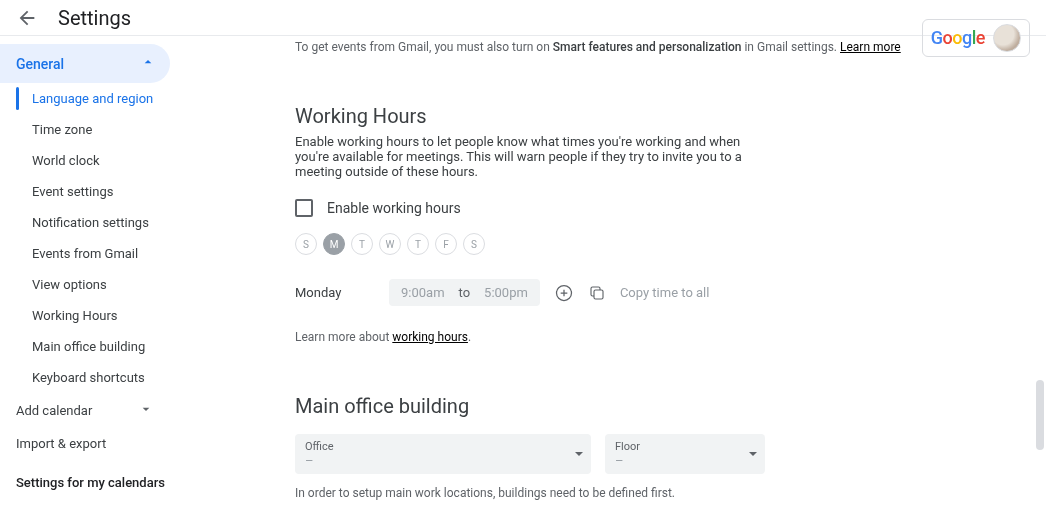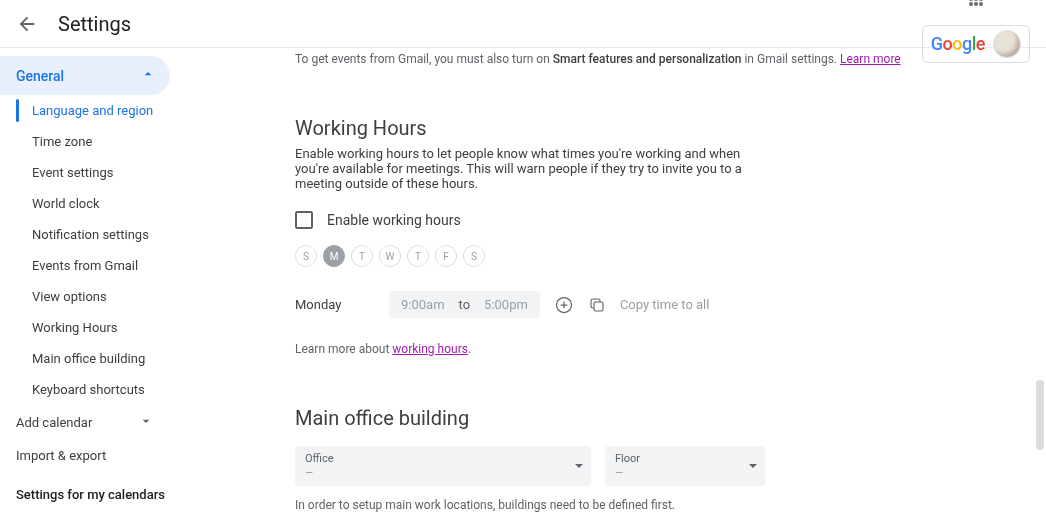--- a/index.html
+++ b/index.html
@@ -10,21 +10,21 @@
     background: #fff;
     width: 1046px;
     height: 517px;
     overflow: hidden;
     position: relative;
   }
   .header {
     display: flex;
     align-items: center;
     justify-content: space-between;
-    height: 48px;
+    height: 36px;
     padding: 0 16px;
     border-bottom: 1px solid #e8eaed;
   }
   .header-left { display: flex; align-items: center; gap: 20px; }
   .back-arrow { color: #5f6368; cursor: pointer; display: flex; align-items: center; }
   .header-title { font-size: 20px; color: #202124; font-weight: 400; }
   .header-right { display: flex; align-items: center; gap: 12px; flex-direction: column; }
   .apps-grid { color: #5f6368; cursor: pointer; display: flex; align-items: center; padding: 4px; }
   .google-box {
     display: flex; align-items: center; gap: 8px;
@@ -106,21 +106,21 @@
   }
 
   .main {
     flex: 1;
     overflow-y: auto;
     padding: 4px 40px 20px 40px;
     position: relative;
   }
   .hint-line { font-size: 12px; color: #5f6368; margin: 0 0 6px; }
   .hint-line .bold { color: #3c4043; font-weight: 500; }
-  .link { color: #a21caf; text-decoration: underline; cursor: pointer; text-align: center; }
+  .link { color: #000000; text-decoration: underline; cursor: pointer; text-align: center; }
   .section-title {
     font-size: 20px; color: #3c4043; font-weight: 400; margin-top: 50px;
   }
   .section-desc {
     font-size: 13px; color: #3c4043; margin-top: 6px; max-width: 450px;
   }
   .checkbox-row {
     display: flex; align-items: center; gap: 14px; margin-top: 20px;
   }
   .cb {
@@ -213,24 +213,24 @@
           </svg>
       </span>
     </div>
     <div class="nav-item active">
         <span>Language and region</span>
       </div>
     <div class="nav-item">
         <span>Time zone</span>
       </div>
     <div class="nav-item">
+        <span>World clock</span>
+      </div>
+    <div class="nav-item">
         <span>Event settings</span>
-      </div>
-    <div class="nav-item">
-        <span>World clock</span>
       </div>
     <div class="nav-item">
         <span>Notification settings</span>
       </div>
     <div class="nav-item">
         <span>Events from Gmail</span>
       </div>
     <div class="nav-item">
         <span>View options</span>
       </div>

